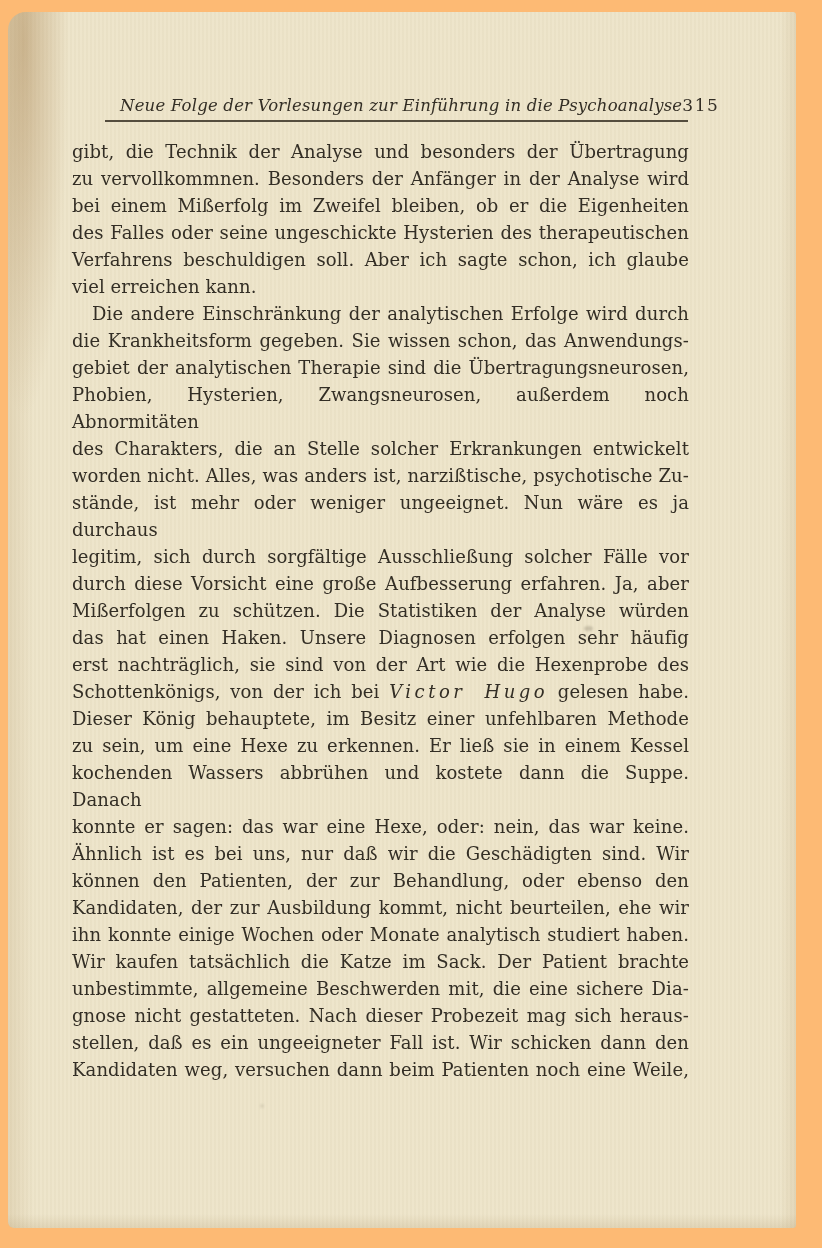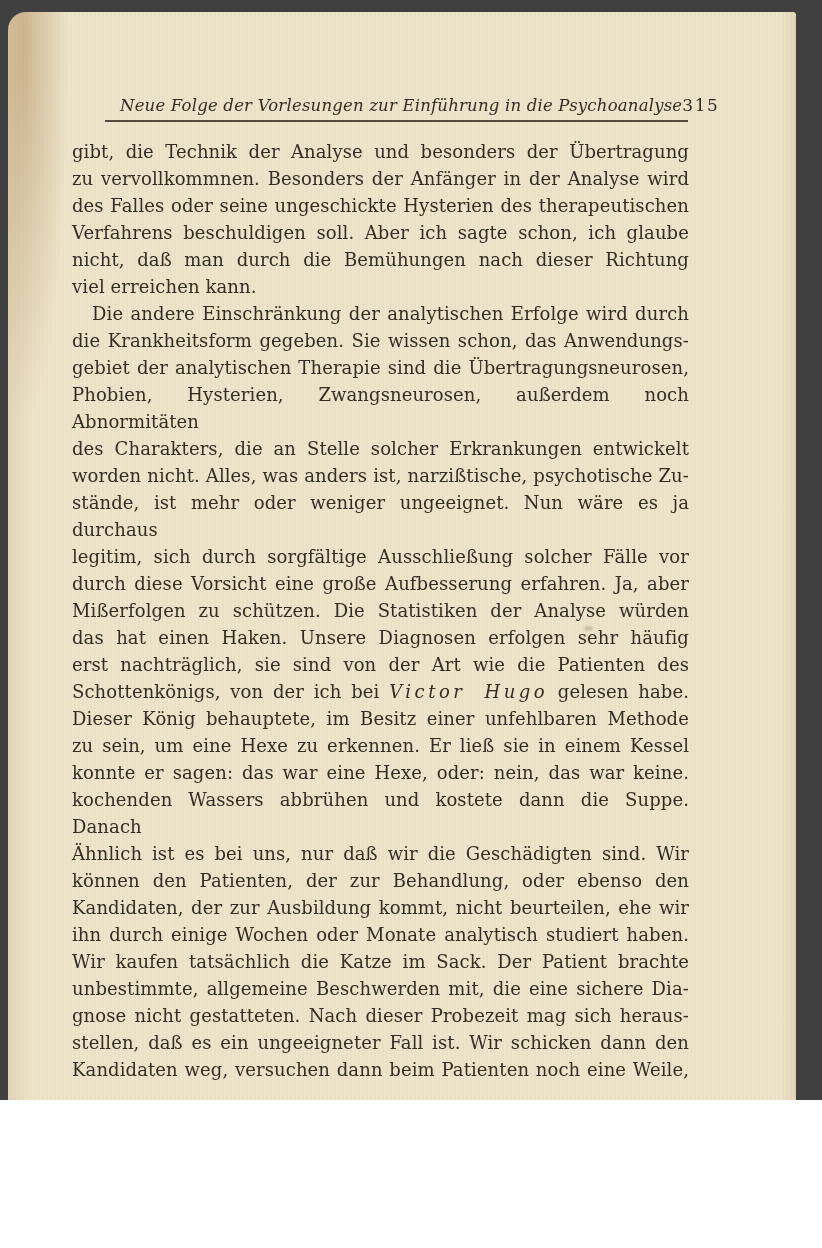--- a/index.html
+++ b/index.html
@@ -4,22 +4,22 @@
 <style>
   html, body {
     margin: 0;
     padding: 0;
     background: #ffffff;
     font-family: "DejaVu Serif", "Liberation Serif", serif;
   }
   .canvas {
     position: relative;
     width: 822px;
-    height: 1100px;
-    background: #404040;
+    height: 1248px;
+    background: #fdba74;
     overflow: hidden;
   }
   
   .page {
     position: absolute;
     left: 8px;
     top: 12px;
     width: 788px;
     height: 1216px;
     border-radius: 18px 3px 3px 6px;
@@ -101,47 +101,47 @@
 
     <div class="running-header">
       <span class="title">Neue Folge der Vorlesungen zur Einführung in die Psychoanalyse</span>
       <span class="pagenum">315</span>
     </div>
 
     <div class="body-text">
         <div class="paragraph">
           <div class="line">gibt, die Technik der Analyse und besonders der Übertragung</div>
           <div class="line">zu vervollkommnen. Besonders der Anfänger in der Analyse wird</div>
+          <div class="line">bei einem Mißerfolg im Zweifel bleiben, ob er die Eigenheiten</div>
           <div class="line">des Falles oder seine ungeschickte Hysterien des therapeutischen</div>
           <div class="line">Verfahrens beschuldigen soll. Aber ich sagte schon, ich glaube</div>
-          <div class="line">nicht, daß man durch die Bemühungen nach dieser Richtung</div>
           <div class="line lastline">viel erreichen kann.</div>
         </div>
         <div class="paragraph">
           <div class="line indent">Die andere Einschränkung der analytischen Erfolge wird durch</div>
           <div class="line">die Krankheitsform gegeben. Sie wissen schon, das Anwendungs-</div>
           <div class="line">gebiet der analytischen Therapie sind die Übertragungsneurosen,</div>
           <div class="line">Phobien, Hysterien, Zwangsneurosen, außerdem noch Abnormitäten</div>
           <div class="line">des Charakters, die an Stelle solcher Erkrankungen entwickelt</div>
           <div class="line">worden nicht. Alles, was anders ist, narzißtische, psychotische Zu-</div>
           <div class="line">stände, ist mehr oder weniger ungeeignet. Nun wäre es ja durchaus</div>
           <div class="line">legitim, sich durch sorgfältige Ausschließung solcher Fälle vor</div>
           <div class="line">durch diese Vorsicht eine große Aufbesserung erfahren. Ja, aber</div>
           <div class="line">Mißerfolgen zu schützen. Die Statistiken der Analyse würden</div>
           <div class="line">das hat einen Haken. Unsere Diagnosen erfolgen sehr häufig</div>
-          <div class="line">erst nachträglich, sie sind von der Art wie die Patienten des</div>
+          <div class="line">erst nachträglich, sie sind von der Art wie die Hexenprobe des</div>
           <div class="line">Schottenkönigs, von der ich bei <span class="sperr">Victor Hugo</span> gelesen habe.</div>
           <div class="line">Dieser König behauptete, im Besitz einer unfehlbaren Methode</div>
           <div class="line">zu sein, um eine Hexe zu erkennen. Er ließ sie in einem Kessel</div>
+          <div class="line">kochenden Wassers abbrühen und kostete dann die Suppe. Danach</div>
           <div class="line">konnte er sagen: das war eine Hexe, oder: nein, das war keine.</div>
-          <div class="line">kochenden Wassers abbrühen und kostete dann die Suppe. Danach</div>
           <div class="line">Ähnlich ist es bei uns, nur daß wir die Geschädigten sind. Wir</div>
           <div class="line">können den Patienten, der zur Behandlung, oder ebenso den</div>
           <div class="line">Kandidaten, der zur Ausbildung kommt, nicht beurteilen, ehe wir</div>
-          <div class="line">ihn durch einige Wochen oder Monate analytisch studiert haben.</div>
+          <div class="line">ihn konnte einige Wochen oder Monate analytisch studiert haben.</div>
           <div class="line">Wir kaufen tatsächlich die Katze im Sack. Der Patient brachte</div>
           <div class="line">unbestimmte, allgemeine Beschwerden mit, die eine sichere Dia-</div>
           <div class="line">gnose nicht gestatteten. Nach dieser Probezeit mag sich heraus-</div>
           <div class="line">stellen, daß es ein ungeeigneter Fall ist. Wir schicken dann den</div>
           <div class="line">Kandidaten weg, versuchen dann beim Patienten noch eine Weile,</div>
         </div>
       </div>
 
     <div class="speck s1"></div>
     <div class="speck s2"></div>

